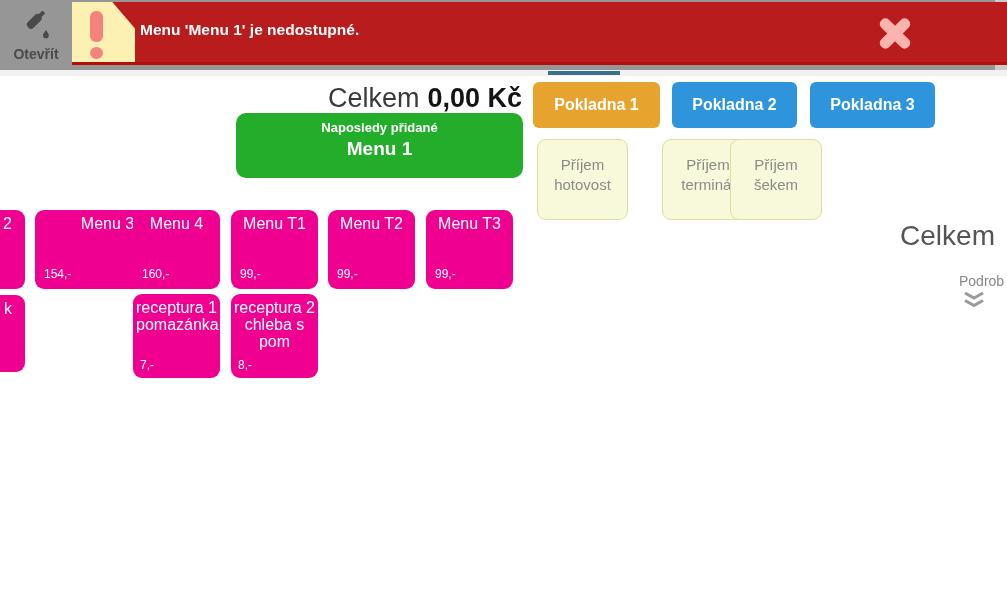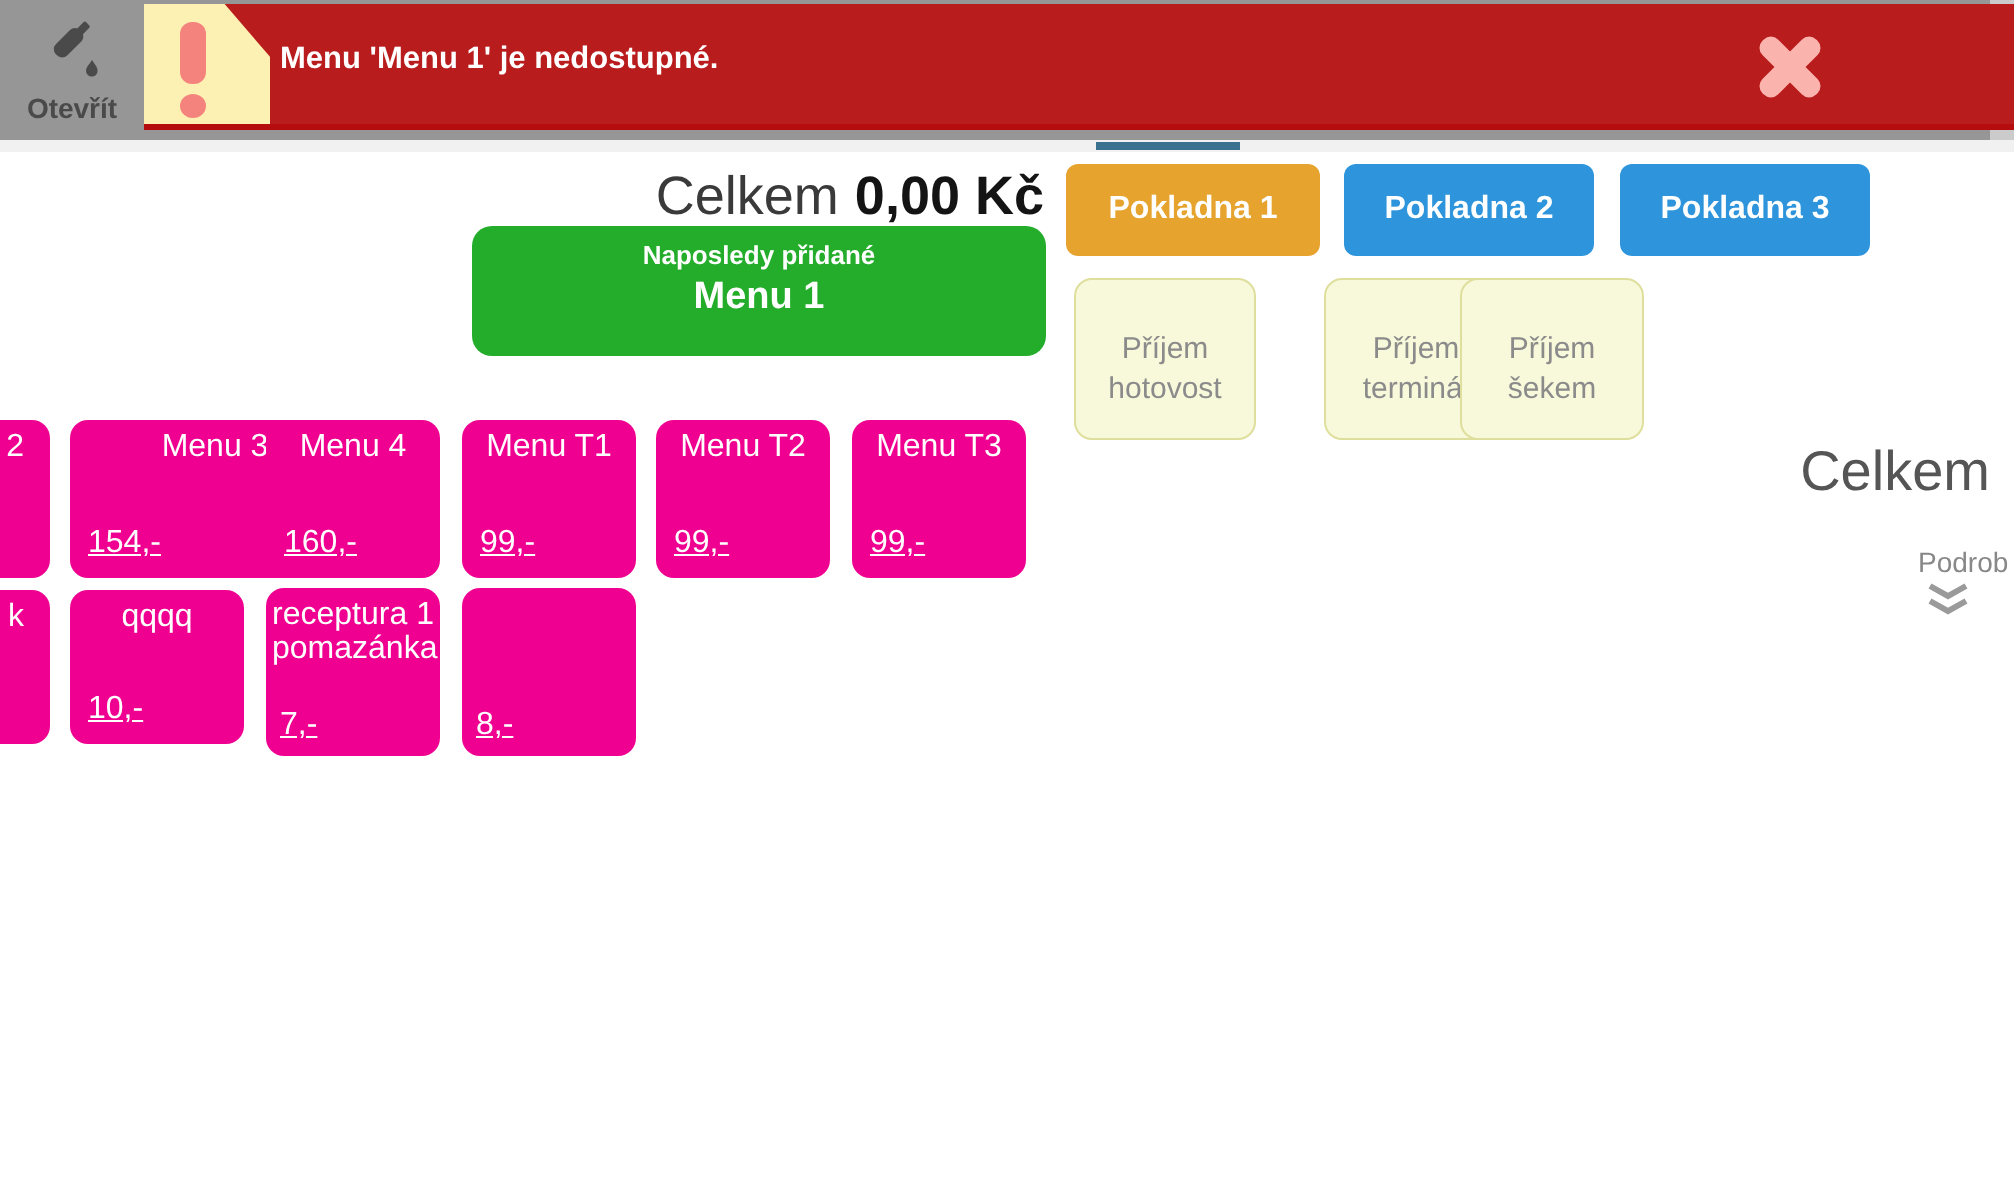--- a/index.html
+++ b/index.html
@@ -39,33 +39,33 @@
   .last-added .itm{font-size:19px;font-weight:bold;margin-top:3px;}
   
   .reg-btn{position:absolute;top:82px;height:46px;border-radius:6px;color:#fff;
     font-size:16px;font-weight:bold;text-align:center;line-height:46px;cursor:pointer;}
   .reg-1{left:533px;width:127px;background:#e6a32e;}
   .reg-2{left:672px;width:125px;background:#2e95dc;}
   .reg-3{left:810px;width:125px;background:#2e95dc;}
   
   .pay-btn{position:absolute;top:139px;height:81px;background:#f8f8da;border:1px solid #dfdf9d;
     border-radius:9px;box-sizing:border-box;color:#8b8b8b;font-size:15px;line-height:20px;
-    text-align:center;padding-top:25px;cursor:pointer;}
+    text-align:center;padding-top:15px;cursor:pointer;}
   .pay-1{left:537px;width:91px;}
   .pay-2{left:662px;width:92px;}
   .pay-3{left:730px;width:92px;}
   
   .panel-total{position:absolute;right:12px;top:220px;font-size:28px;color:#555;}
   .panel-details{position:absolute;left:959px;top:273px;width:48px;overflow:hidden;
     font-size:14px;color:#888;white-space:nowrap;cursor:pointer;}
   .panel-chevron{position:absolute;left:963px;top:291px;cursor:pointer;}
   
   .tile{position:absolute;width:87px;background:#f00090;border-radius:9px;color:#fff;cursor:pointer;}
   .tile-name{padding:5px 3px 0;text-align:center;font-size:16px;line-height:17px;}
-  .tile-price{position:absolute;left:9px;bottom:8px;font-size:16px;text-decoration:underline;}
+  .tile-price{position:absolute;left:9px;bottom:8px;font-size:12px;}
   .tile.partial .tile-name{text-align:right;padding-right:13px;}
   .tile.rec .tile-price{left:7px;bottom:6px;}
   .tile.rec .tile-name{white-space:normal;}
 </style>
 </head>
 <body>
 
 <div class="screen">
 
   <div class="topbar"></div>
@@ -145,25 +145,22 @@
   </div>
   <div class="tile" style="left:426px;top:210px;height:79px;">
     <div class="tile-name">Menu T3</div>
     <div class="tile-price">99,-</div>
   </div>
 
   <div class="tile partial" style="left:-62px;top:295px;height:77px;">
     <div class="tile-name">k</div>
     <div class="tile-price"></div>
   </div>
-  <div class="tile" style="left:35px;top:295px;height:77px;">
-    <div class="tile-name">qqqq</div>
-    <div class="tile-price">10,-</div>
-  </div>
   <div class="tile rec" style="left:133px;top:294px;height:84px;">
     <div class="tile-name">receptura 1 pomazánka</div>
     <div class="tile-price">7,-</div>
   </div>
   <div class="tile rec" style="left:231px;top:294px;height:84px;">
+    <div class="tile-name">receptura 2 chleba s pom</div>
     <div class="tile-price">8,-</div>
   </div>
 
 </div>
 
 </body></html>

